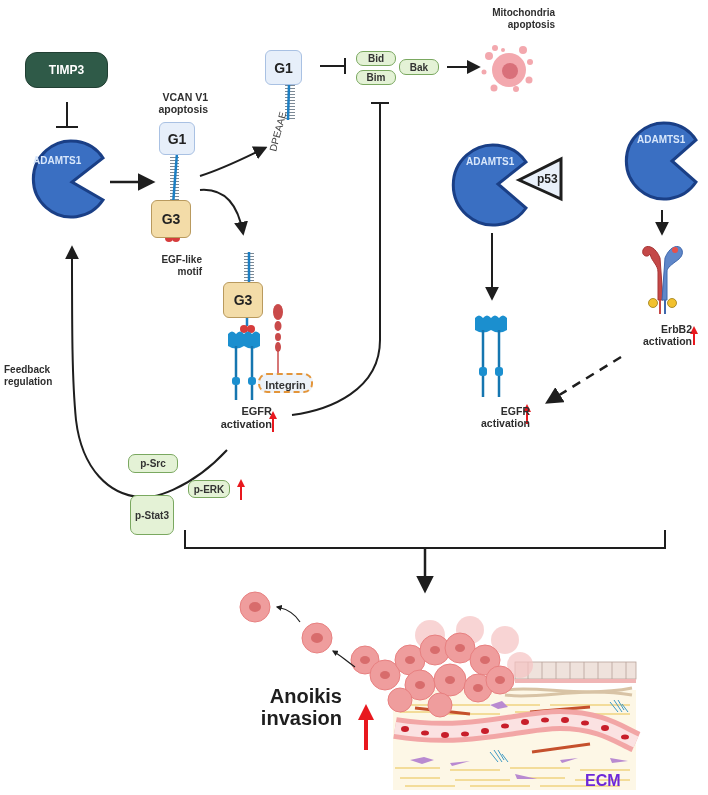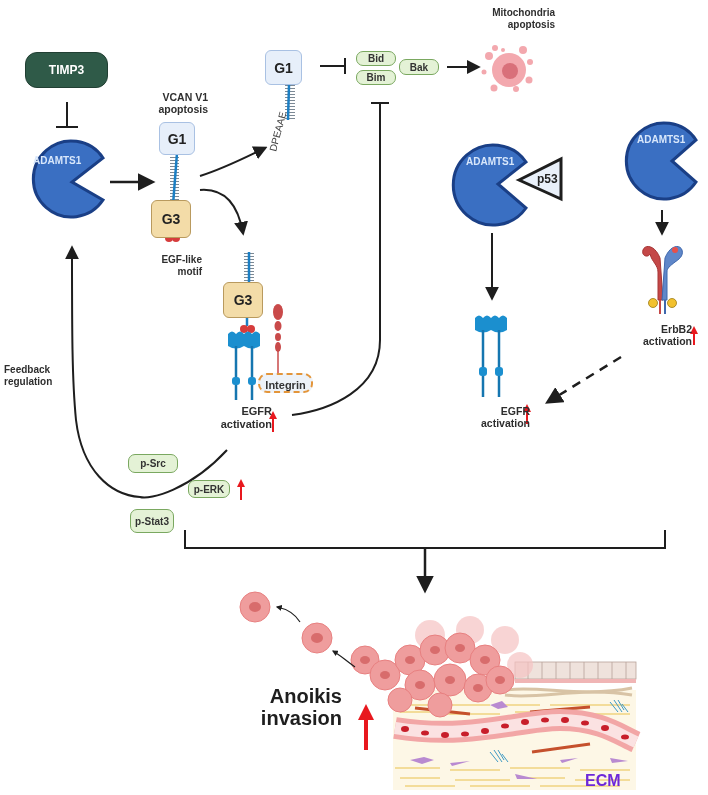--- a/index.html
+++ b/index.html
@@ -327,21 +327,21 @@
     <div>Feedback</div>
     <div>regulation</div>
   </div>
 
   <div class="pill" style="left:128px;top:454px;width:50px;height:19px">
     <span>p-Src</span>
   </div>
   <div class="pill" style="left:188px;top:480px;width:42px;height:18px">
     <span>p-ERK</span>
   </div>
-  <div class="pill" style="left:130px;top:509px;width:44px;height:24px">
+  <div class="pill" style="left:130px;top:495px;width:44px;height:40px">
     <span>p-Stat3</span>
   </div>
 
   <div class="enz-lbl" style="left:466px;top:156px">ADAMTS1</div>
   <div style="position:absolute;left:537px;top:172px;font-size:12px;font-weight:bold;color:#222">p53</div>
 
   <div class="lbl" style="left:470px;top:405px;width:60px;font-size:10.5px">
     <div>EGFR</div>
     <div>activation</div>
   </div>

